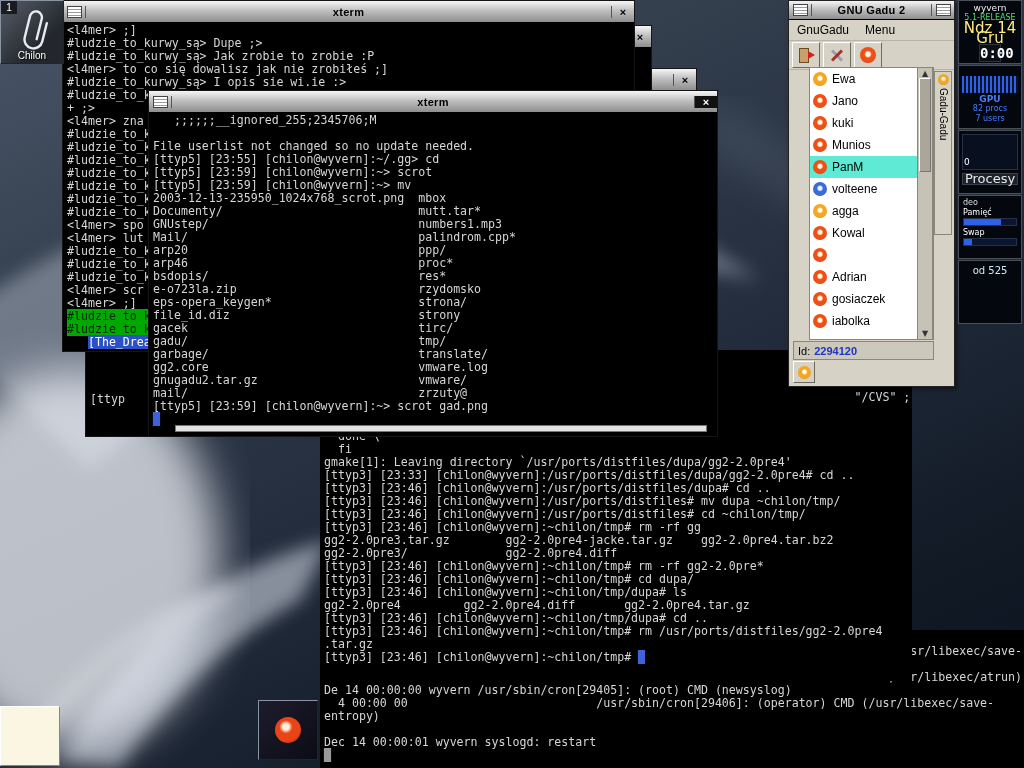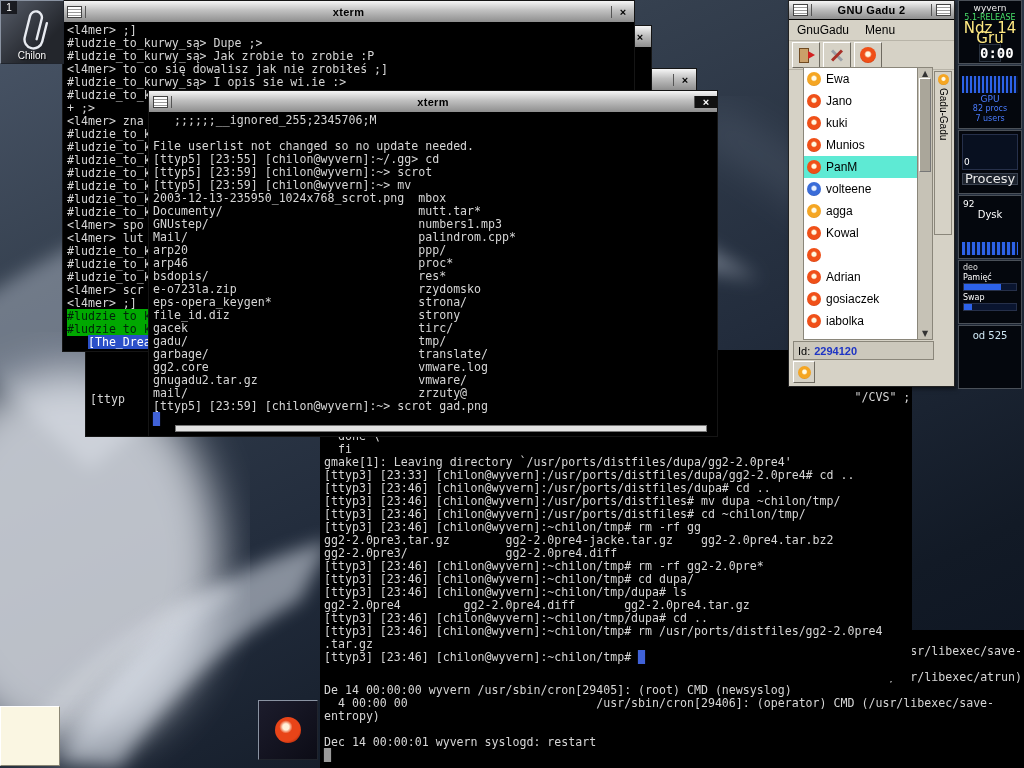--- a/index.html
+++ b/index.html
@@ -40,21 +40,21 @@
   .sun{display:inline-block;width:14px;height:14px;border-radius:50%;flex:none}
   .sun-red{background:radial-gradient(circle at 50% 45%,#fff8e0 0 18%,#f05018 32% 62%,#8e1400 100%)}
   .sun-orange{background:radial-gradient(circle at 50% 45%,#fffbe8 0 18%,#f5a623 32% 62%,#a35c00 100%)}
   .sun-blue{background:radial-gradient(circle at 50% 45%,#e8f0ff 0 18%,#3a6cd8 32% 62%,#102a80 100%)}
   .ic-exit{position:relative;width:17px;height:16px}
   .ic-exit .door{position:absolute;left:1px;top:1px;width:8px;height:13px;background:#caa06a;border:1px solid #704a20}
   .ic-exit .arr{position:absolute;right:0;top:4px;width:0;height:0;border-left:7px solid #d22020;border-top:4px solid transparent;border-bottom:4px solid transparent}
   .ic-tools{position:relative;width:16px;height:16px}
   .ic-tools i{position:absolute;left:1px;top:7px;width:14px;height:3px;background:#9aa0a8;transform:rotate(45deg)}
   .ic-tools i + i{background:#a83028;transform:rotate(-45deg)}
-  .gg-list{position:absolute;left:14px;width:123px;top:66px;bottom:46px;background:#fff;border:1px solid #8a867a;overflow:hidden}
+  .gg-list{position:absolute;left:20px;width:123px;top:66px;bottom:46px;background:#fff;border:1px solid #8a867a;overflow:hidden}
   .gg-row{display:flex;align-items:center;gap:5px;height:22px;padding-left:3px;font:12px "Liberation Sans",sans-serif;color:#000}
   .gg-row.selected{background:#5eead4}
   .gg-scroll{position:absolute;left:128px;width:14px;top:66px;bottom:46px;background:#c6c2b6;border:1px solid #8a867a}
   .gg-thumb{position:absolute;left:1px;right:1px;top:1px;height:92px;background:#aaa69a;border:1px solid;border-color:#fff #777 #777 #fff}
   .gg-sarr{position:absolute;left:0;right:0;font:8px "DejaVu Sans",sans-serif;text-align:center;color:#333}
   .gg-tab{position:absolute;left:145px;top:70px;width:16px;height:160px;background:#d6d2c6;border:1px solid #8a867a;
           display:flex;flex-direction:column;align-items:center;padding-top:2px}
   .gg-tab .vt{writing-mode:vertical-rl;font:10px "Liberation Sans",sans-serif;color:#000;margin-top:3px}
   .gg-id{position:absolute;left:4px;right:20px;bottom:26px;height:17px;border:1px solid #8a867a;
          display:flex;align-items:center;padding-left:4px;font:11px "Liberation Sans",sans-serif;color:#000;background:#ccc8bc}
@@ -268,33 +268,28 @@
     <div class="t-row green-t" style="font-size:8px">5.1-RELEASE</div>
     <div class="t-row" style="font-size:15px;color:#ffe982">Ndz 14 Gru</div>
     <div class="lcd">0:00</div>
     <div class="t-row" style="font-size:8px;margin-top:2px">
       <span class="cyan-t">+10 C</span>
       <span class="green-t">76%</span>
     </div>
   </div>
   <div class="tile">
     <div class="gpu-g"></div>
-    <div class="t-row blue-t" style="font-size:9px;font-weight:normal">GPU</div>
+    <div class="t-row blue-t" style="font-size:9px;font-weight:bold">GPU</div>
     <div class="t-row blue-t" style="font-size:8px">82 procs</div>
     <div class="t-row blue-t" style="font-size:8px">7 users</div>
   </div>
   <div class="tile">
     <div style="height:34px;margin:3px;background:#081020;border:1px solid #26304a"></div>
     <span style="position:absolute;left:5px;top:26px;font-size:9px;color:#fff">0</span>
     <div class="t-row" style="font-size:13px;color:#e8e8e8;background:#1c222c;margin:0 3px;border:1px solid #3a4250">Procesy</div>
-  </div>
-  <div class="tile">
-    <span style="position:absolute;left:4px;top:3px;font-size:9px;color:#fff">92</span>
-    <div class="t-row" style="font-size:10px;color:#fff;margin-top:14px">Dysk</div>
-    <div class="dysk-g"></div>
   </div>
   <div class="tile">
     <div style="font-size:8px;color:#ddd;padding:2px 4px 0">deo</div>
     <div style="font-size:8px;color:#fff;padding:1px 4px 0">Pamięć</div>
     <div class="mbar">
         <i style="width:72%"></i>
       </div>
     <div style="font-size:8px;color:#fff;padding:1px 4px 0">Swap</div>
     <div class="mbar">
         <i style="width:16%"></i>

